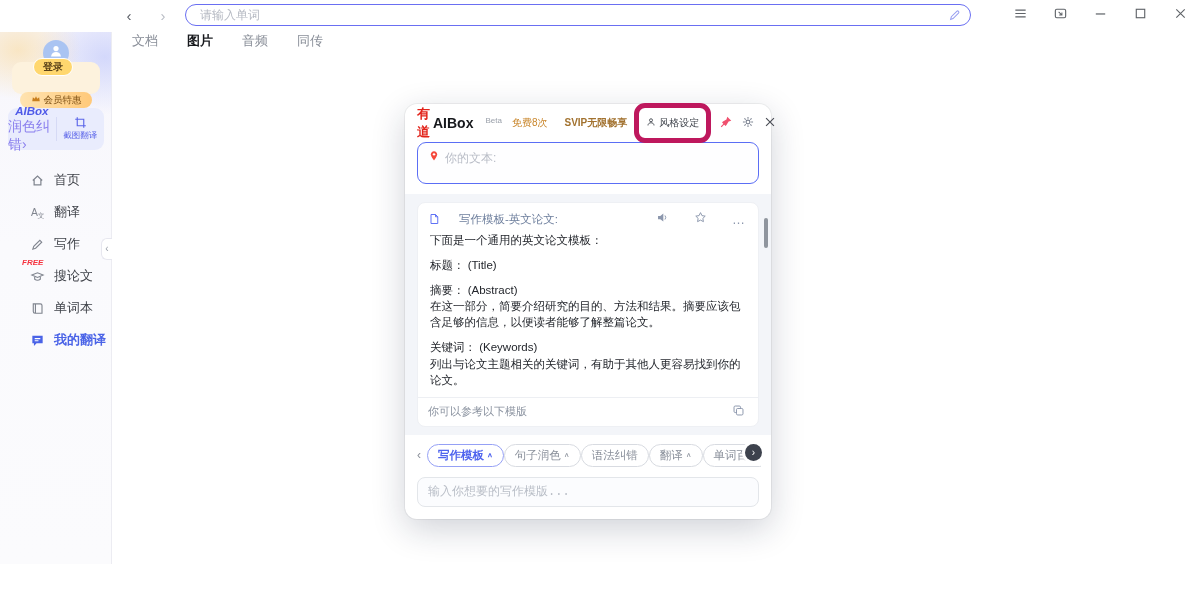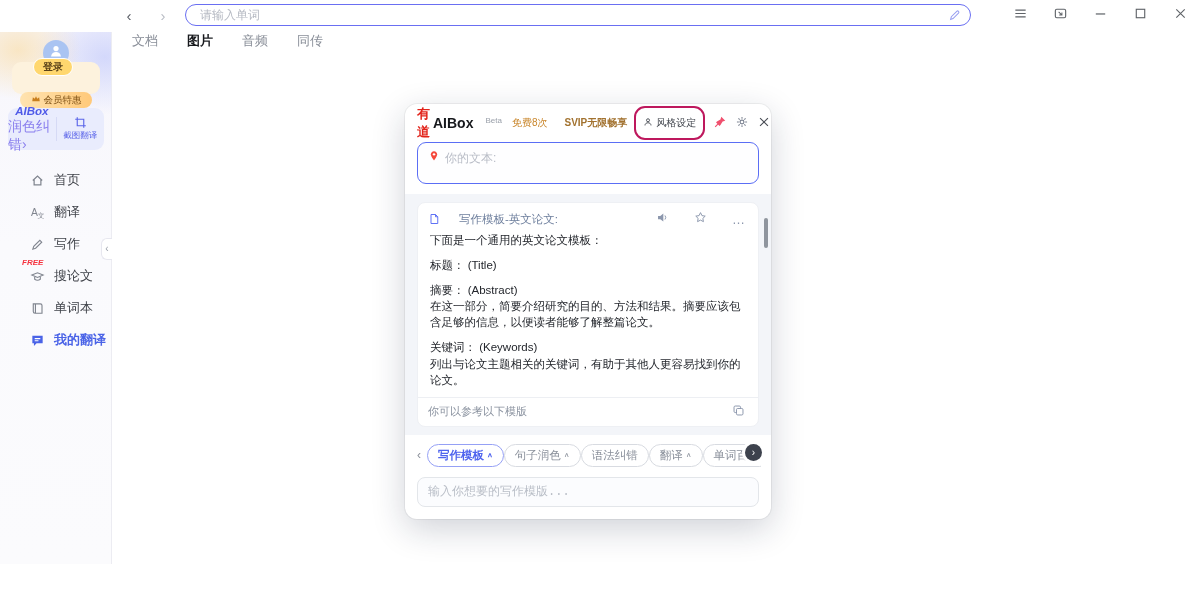--- a/index.html
+++ b/index.html
@@ -71,21 +71,21 @@
   
   .dialog { position:absolute; left:405px; top:104px; width:366px; background:#fff;
     border-radius:12px; box-shadow:0 10px 34px rgba(20,30,60,.20), 0 0 0 1px rgba(0,0,0,.05); }
   .dlg-header { display:flex; align-items:center; height:30px; padding:8px 12px 0; }
   .brand { color:#e2231a; font-weight:800; font-size:13px; }
   .dlg-title { font-weight:800; font-size:14px; color:#17191d; margin-left:3px; }
   .beta { font-size:8px; color:#9aa0aa; align-self:flex-start; margin:4px 0 0 12px; }
   .free { margin-left:10px; font-size:10px; color:#c9862b; white-space:nowrap; }
   .svip { margin-left:17px; font-size:10px; font-weight:bold; color:#a2722f; white-space:nowrap; }
   .style-chip { margin-left:7px; display:flex; align-items:center; gap:3px;
-    border:2px solid #be185d; border-radius:11px; padding:8px 7px; font-size:10px;
+    border:5px solid #be185d; border-radius:11px; padding:8px 7px; font-size:10px;
     color:#3f434b; cursor:pointer; white-space:nowrap; background:#fff; font-family:inherit; }
   .hdr-ic { margin-left:8px; border:none; background:none; padding:0; cursor:pointer; display:flex; }
   .pin-ic { color:#f0506e; }
   .gear-ic { color:#7a8190; }
   .close-ic { color:#4a4d55; }
 
   .dlg-input { margin:8px 12px 0; height:42px; border:1.5px solid #5b6ef5; border-radius:9px;
     padding:7px 10px; display:flex; gap:5px; font-size:12px; color:#b9bdc7;
     background:#fefeff; cursor:text; }
 

